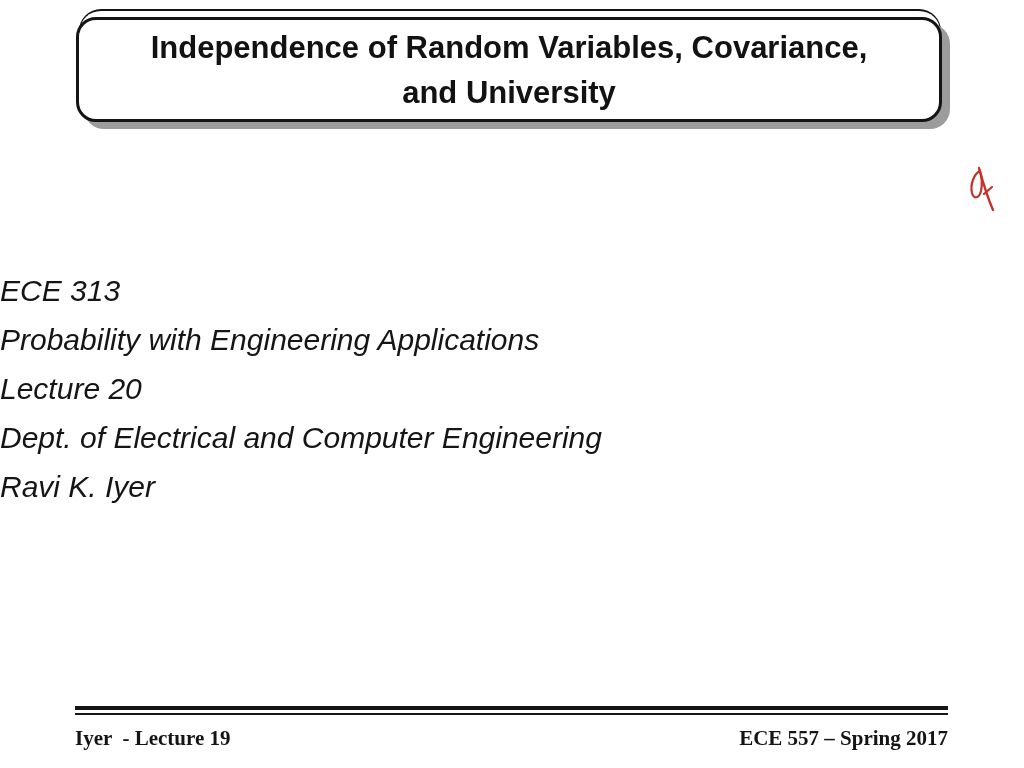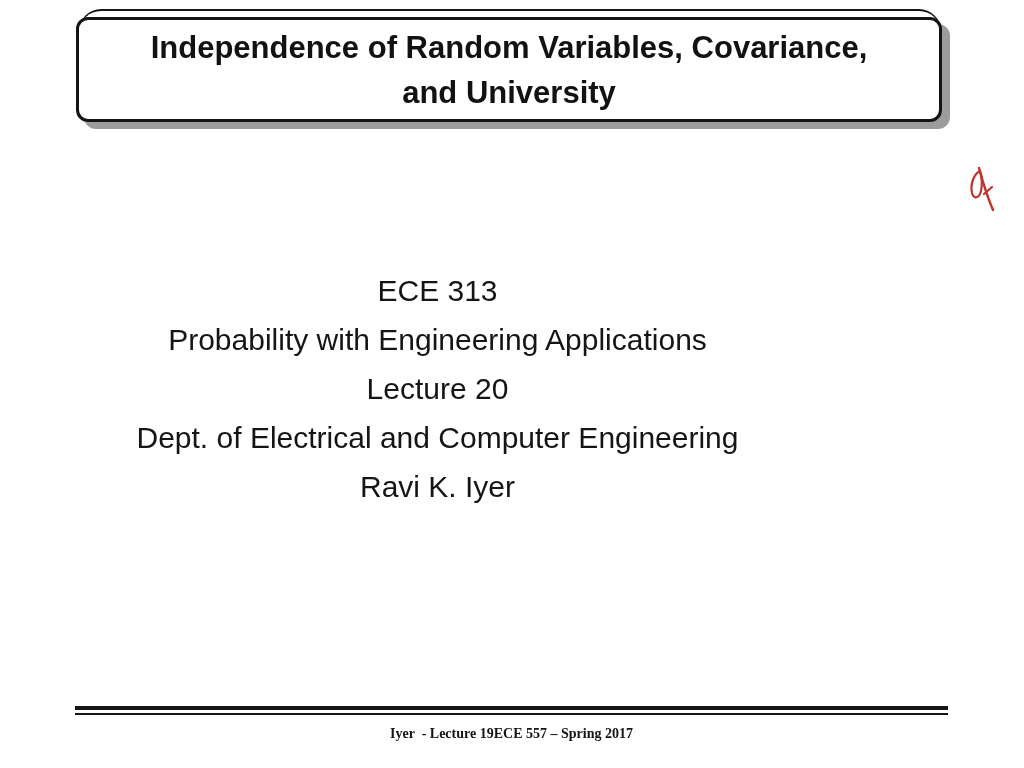--- a/index.html
+++ b/index.html
@@ -32,21 +32,21 @@
   }
   .title-box {
     position: absolute;
     left: 76px;
     top: 17px;
     width: 866px;
     height: 105px;
     box-sizing: border-box;
     background: #ffffff;
     border: 3px solid #141414;
-    border-radius: 12px;
+    border-radius: 20px;
     box-shadow: 8px 7px 0 #9c9c9c;
     z-index: 2;
     display: flex;
     flex-direction: column;
     justify-content: center;
     align-items: center;
     text-align: center;
   }
   .title-line {
     font-size: 31px;
@@ -61,21 +61,22 @@
     top: 164px;
     width: 36px;
     height: 50px;
     z-index: 3;
   }
   .body-text {
     position: absolute;
     left: 0;
     top: 266px;
     width: 875px;
-    text-align: center;
+    text-align: left;
+    font-style: italic;
   }
   .body-line {
     font-size: 30px;
     line-height: 49px;
     height: 49px;
     font-weight: 400;
     color: #151515;
     white-space: nowrap;
   }
   .footer-rule {
@@ -88,25 +89,25 @@
     border-top: 4px solid #161616;
     border-bottom: 2px solid #161616;
     background: transparent;
   }
   .footer-row {
     position: absolute;
     left: 75px;
     top: 726px;
     width: 873px;
     display: flex;
-    justify-content: center;
+    justify-content: space-between;
     align-items: baseline;
     font-family: "Liberation Serif", serif;
     font-weight: bold;
-    font-size: 14px;
+    font-size: 21px;
     color: #141414;
   }
   .footer-text {
     white-space: pre;
   }
 </style>
 </head>
 <body>
 
 <div class="slide">

